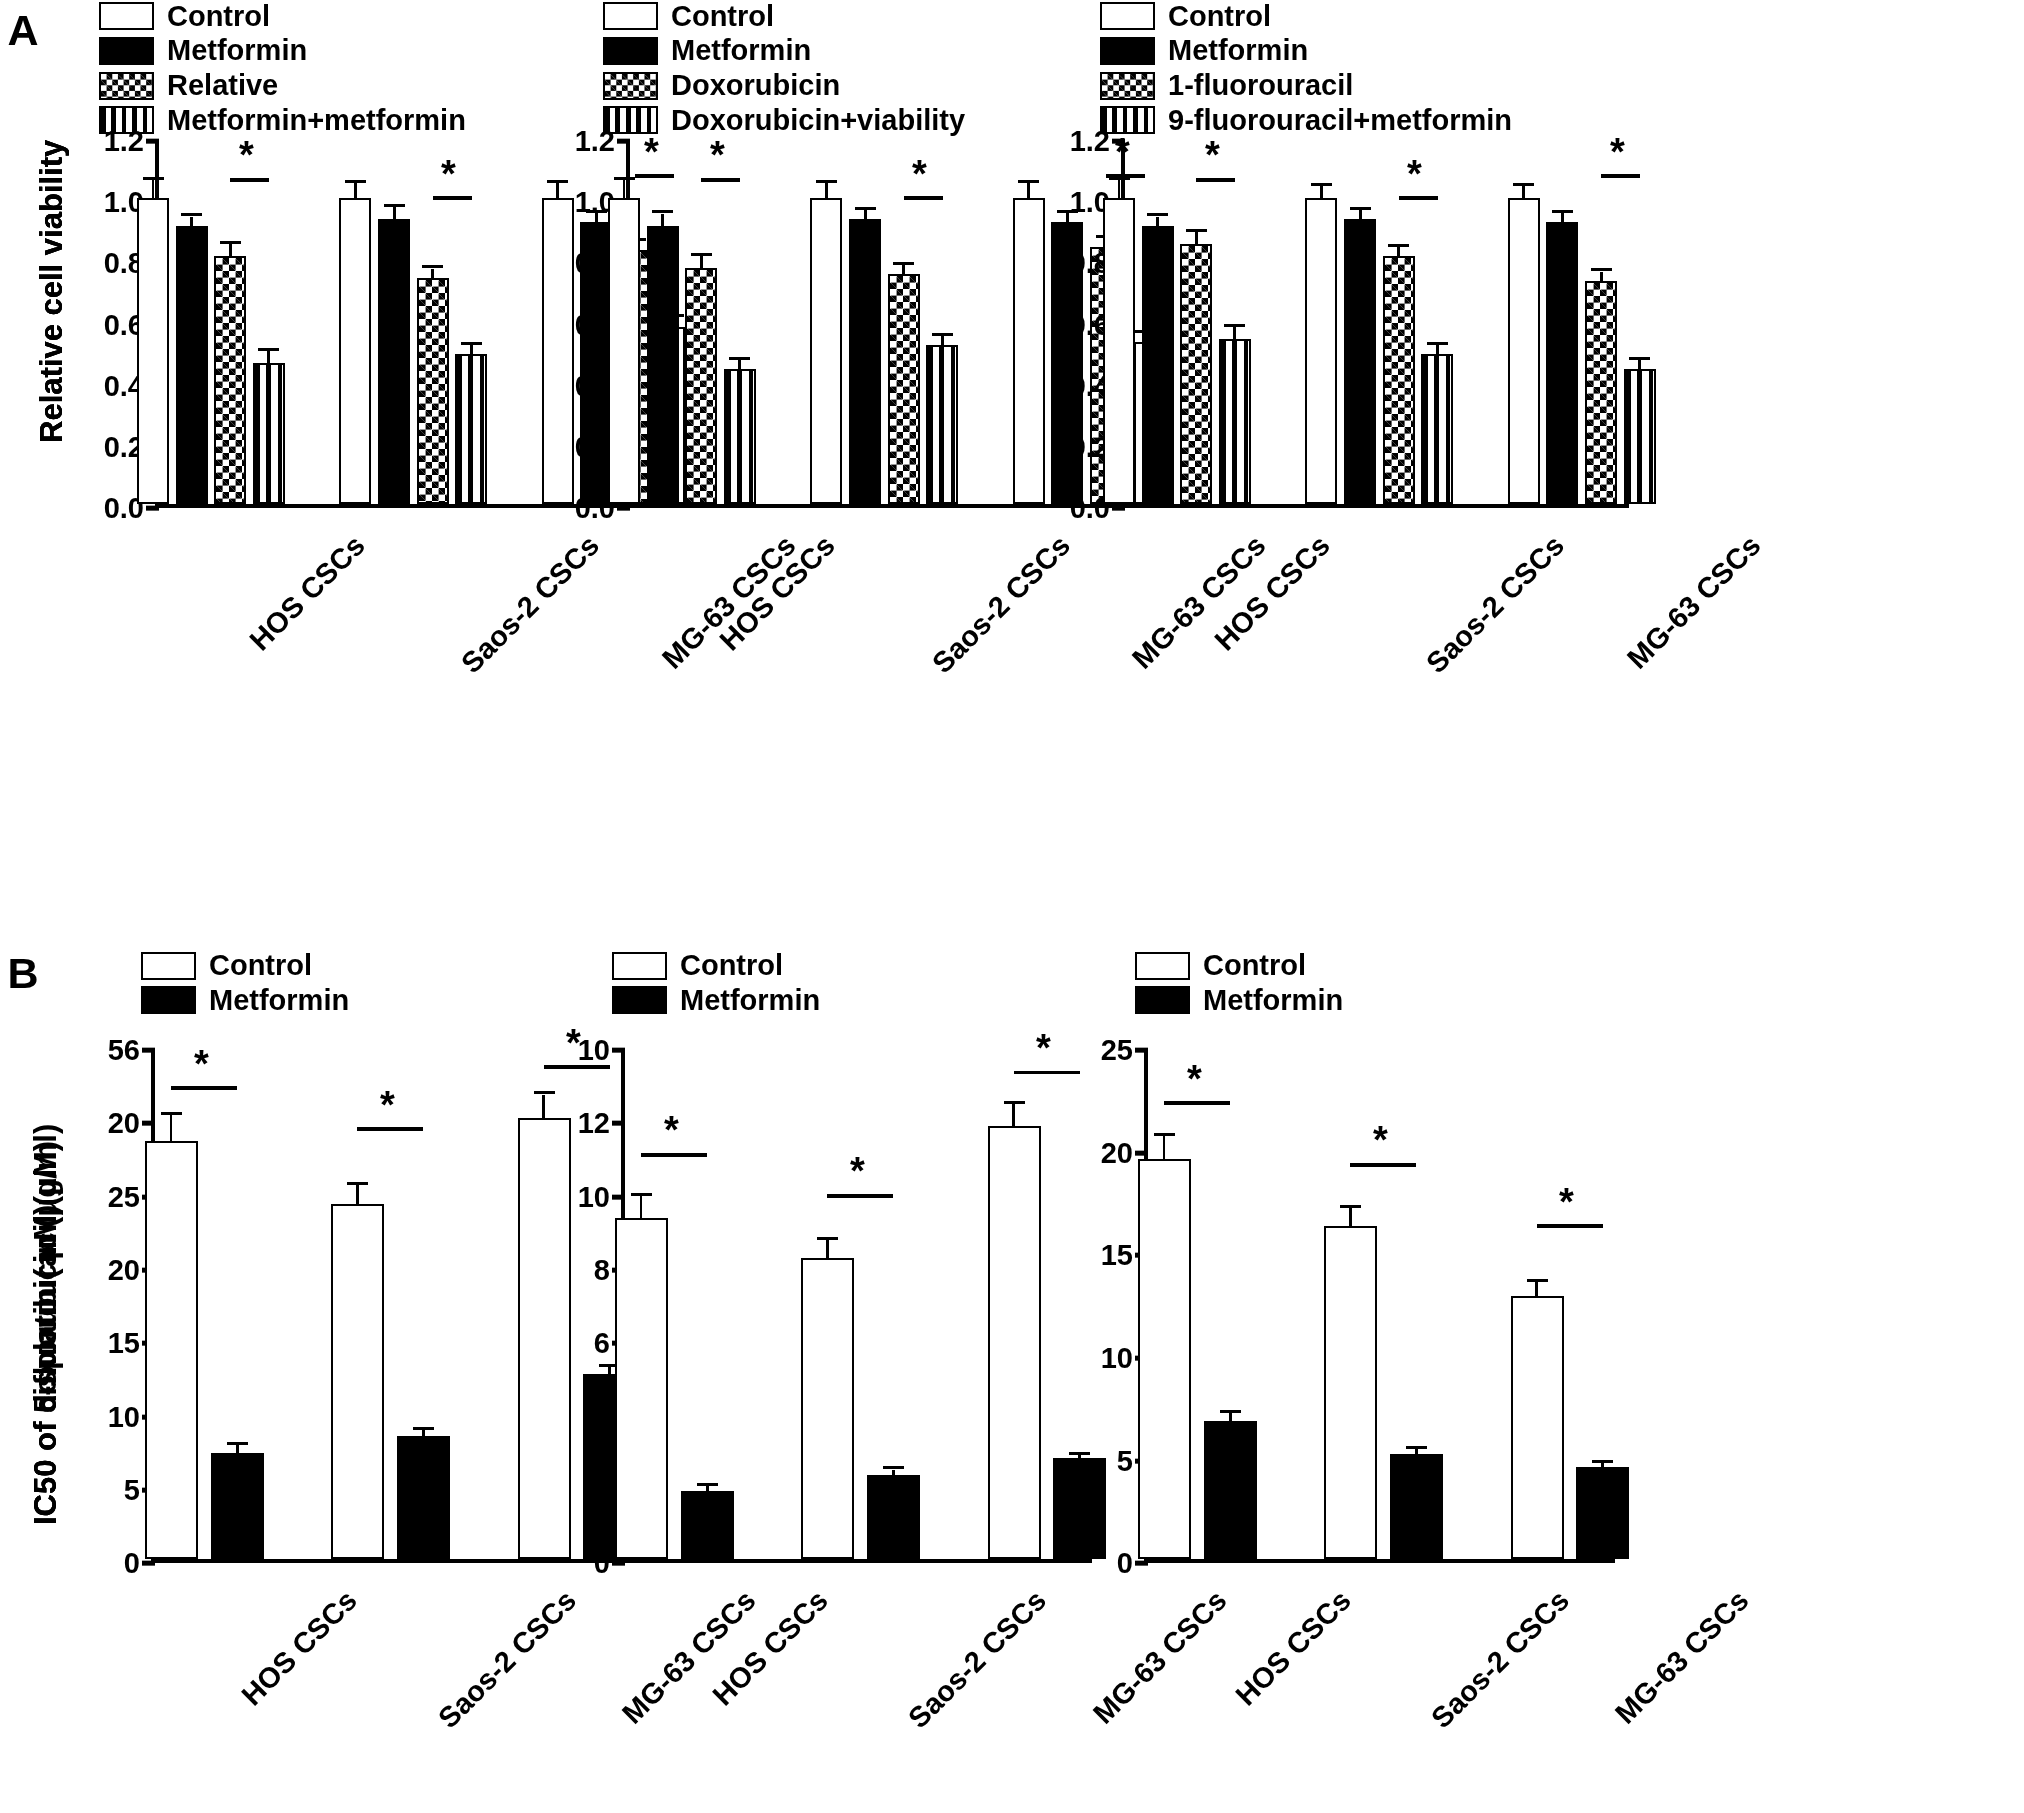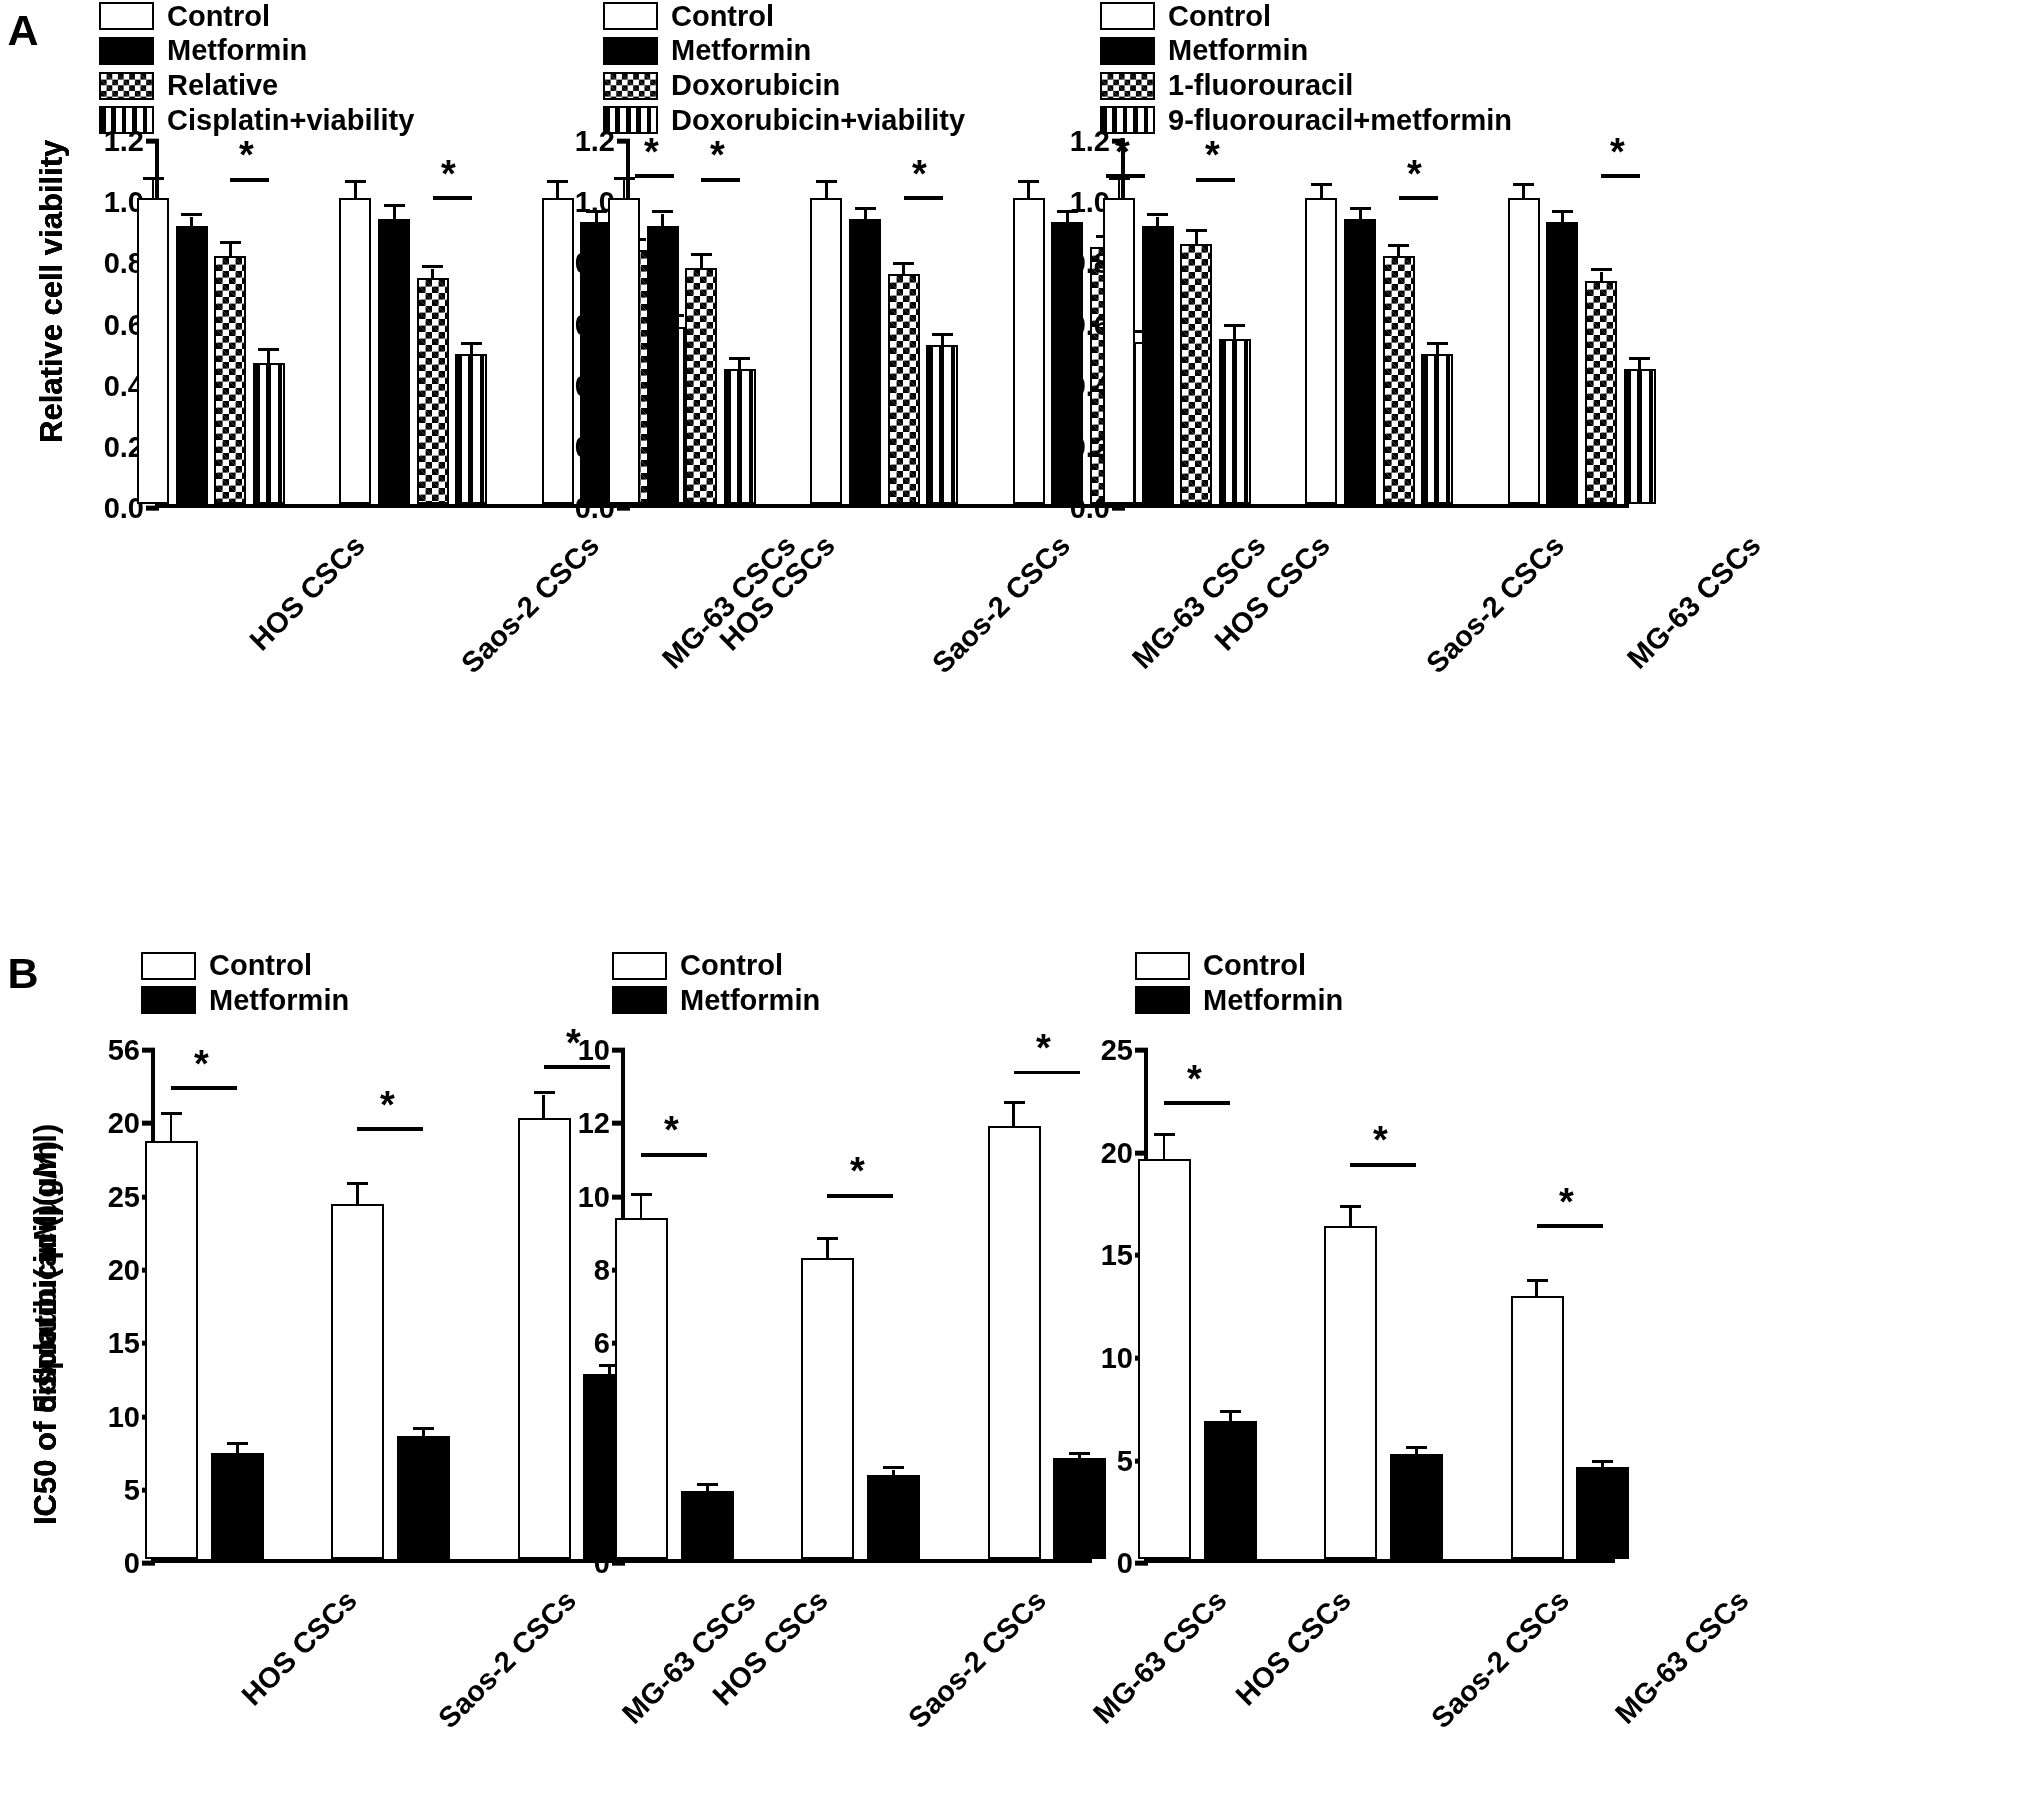--- a/index.html
+++ b/index.html
@@ -69,21 +69,21 @@
         <div class="legend-row">
           <span class="swatch sw-solid"></span>
           <span class="legend-label">Metformin</span>
         </div>
         <div class="legend-row">
           <span class="swatch sw-checker"></span>
           <span class="legend-label">Relative</span>
         </div>
         <div class="legend-row">
           <span class="swatch sw-vert"></span>
-          <span class="legend-label">Cisplatin+viability</span>
+          <span class="legend-label">Metformin+metformin</span>
         </div>
       </div>
       <div class="plot" style="left:155px;top:141px;width:508px;height:367px;">
         <div class="ytickmark" style="top:367px;"></div>
         <div class="ytick" style="top:367px;">0.0</div>
         <div class="ytickmark" style="top:306px;"></div>
         <div class="ytick" style="top:306px;">0.2</div>
         <div class="ytickmark" style="top:245px;"></div>
         <div class="ytick" style="top:245px;">0.4</div>
         <div class="ytickmark" style="top:184px;"></div>

